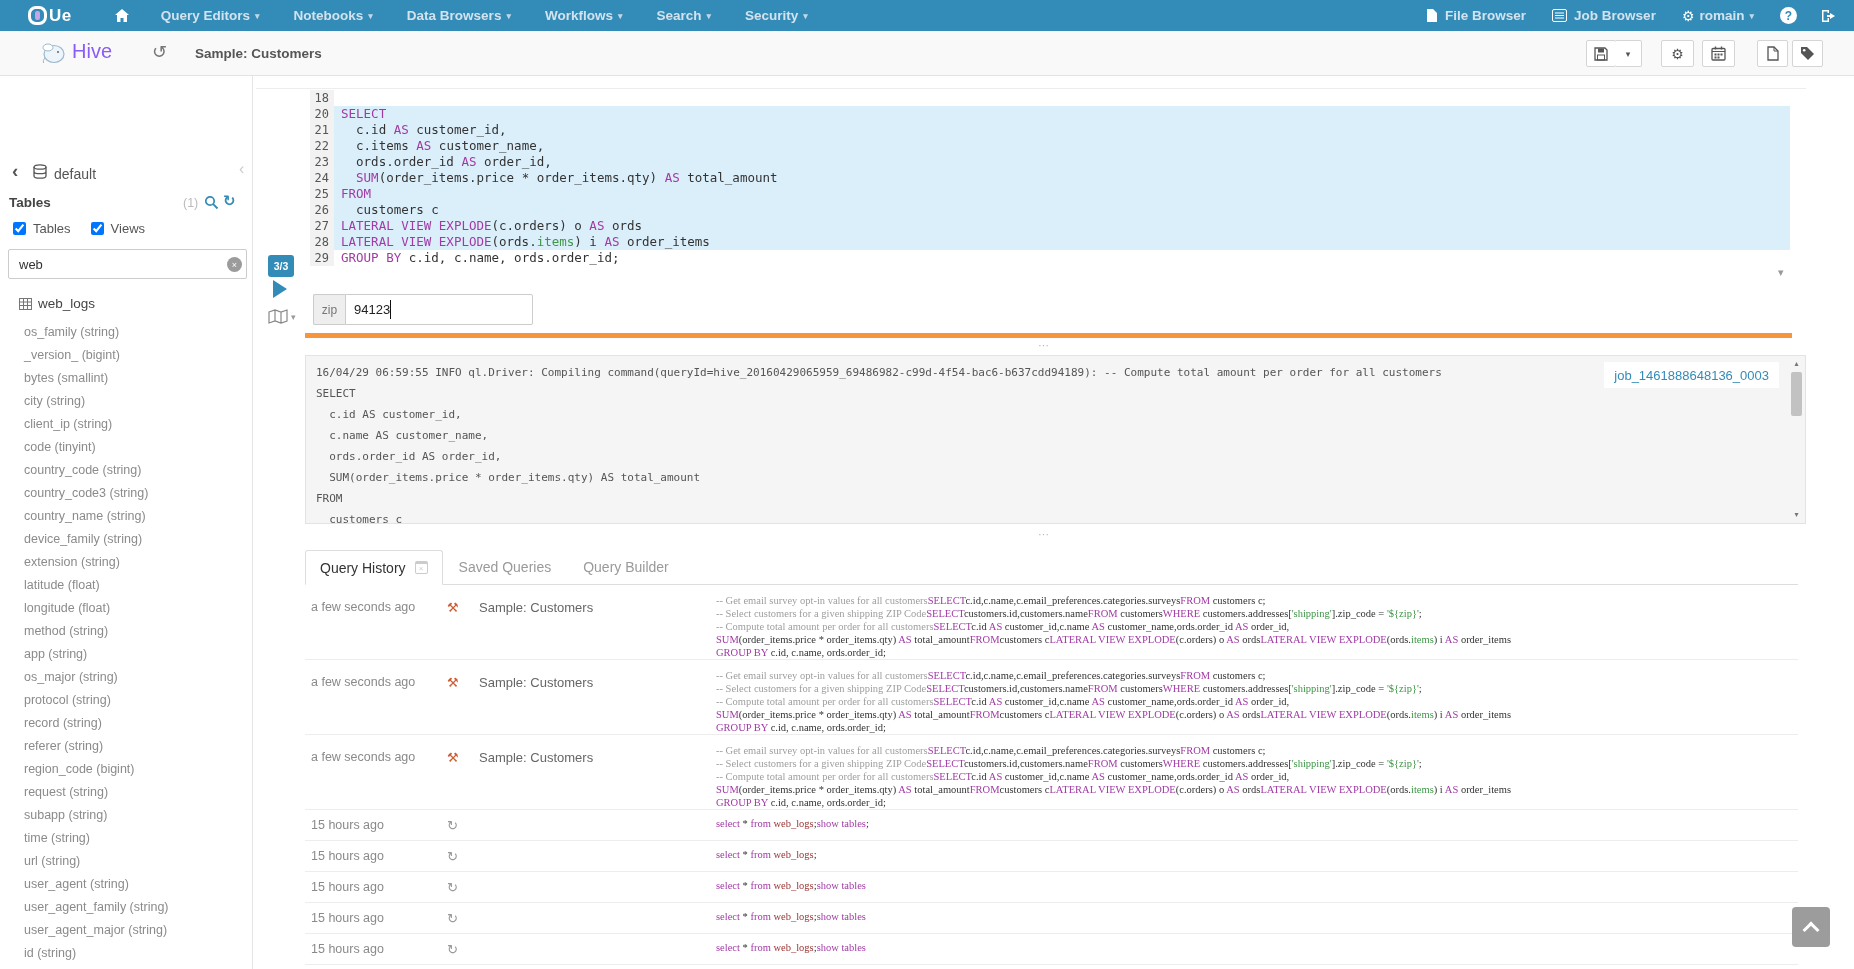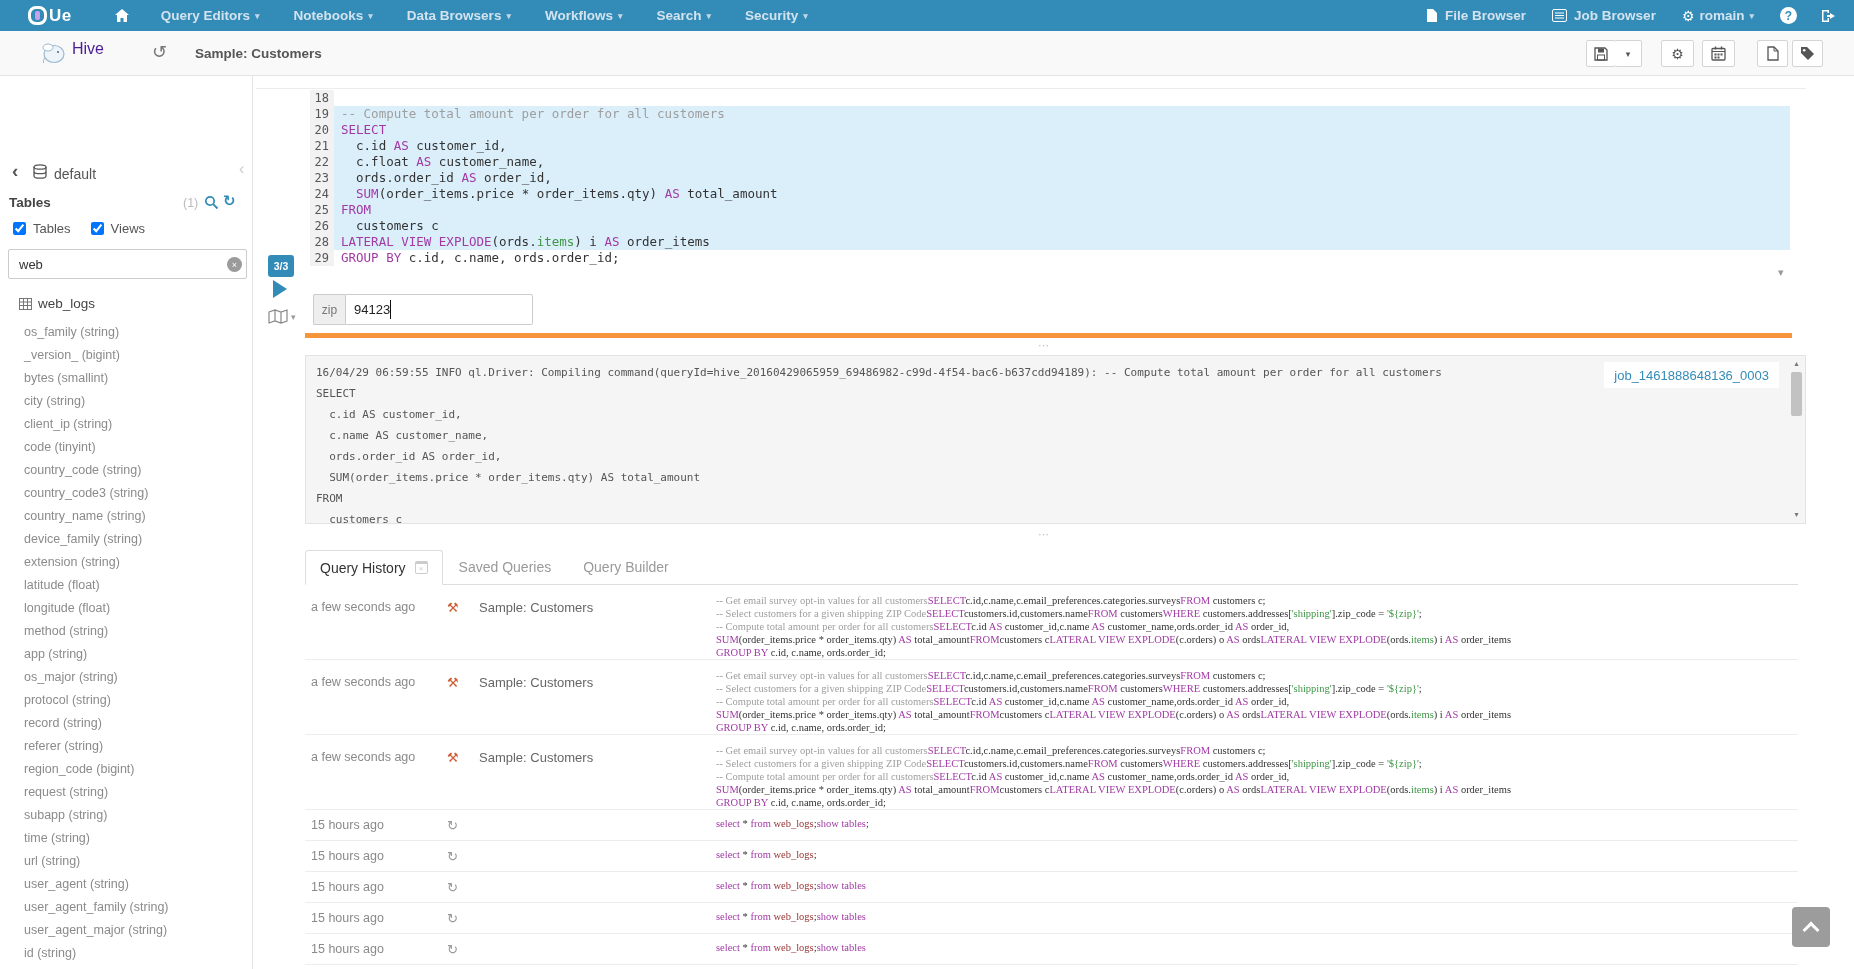--- a/index.html
+++ b/index.html
@@ -30,21 +30,21 @@
   .gear-char { color:#fff; font-size:14px; margin-right:5px; font-family:"DejaVu Sans",sans-serif; }
   .help-circle { width:17px; height:17px; border-radius:50%; background:#fff; color:#338bb8;
     font-weight:bold; font-size:12px; display:flex; align-items:center; justify-content:center;
     margin-left:26px; cursor:pointer; }
   .logout { margin-left:24px; cursor:pointer; display:flex; }
 
   
   #subheader { position:absolute; left:0; top:31px; width:100%; height:45px;
     background:#f9f9f9; border-bottom:1px solid #e3e3e3; }
   .hive-logo { position:absolute; left:40px; top:10px; }
-  .app-name { position:absolute; left:72px; top:9px; font-size:16px; color:#4c1d95; }
+  .app-name { position:absolute; left:72px; top:9px; font-size:20px; color:#8b5cf6; }
   .hist-btn { position:absolute; left:152px; top:10px; font-size:18px; color:#777;
     font-family:"DejaVu Sans",sans-serif; cursor:pointer; }
   .doc-name { position:absolute; left:195px; top:15px; font-size:13.5px; font-weight:bold; color:#555; cursor:pointer; }
   .doc-desc { position:absolute; left:370px; top:15px; font-size:13.5px; color:#999; }
   .hbtn { position:absolute; top:9px; height:27px; background:#fff; border:1px solid #d5d5d5;
     border-radius:2px; display:flex; align-items:center; justify-content:center; cursor:pointer; color:#555; }
   .hbtn .dj { font-family:"DejaVu Sans",sans-serif; font-size:14px; }
 
   
   #sidebar { position:absolute; left:0; top:76px; width:253px; bottom:0;
@@ -342,50 +342,50 @@
       </div>
   </div>
 
   <div id="main-topline"></div>
   <div id="editor-lines">
       <div class="ed-row">
         <span class="ed-gut">18</span>
         <span class="ed-code"></span>
       </div>
       <div class="ed-row">
-        <span class="ed-gut">19</span>
-        <span class="ed-code hl"><span class="sg-cm">-- Compute total amount per order for all customers</span></span>
-      </div>
-      <div class="ed-row">
         <span class="ed-gut">20</span>
         <span class="ed-code hl"><span class="sg-kw">SELECT</span></span>
       </div>
       <div class="ed-row">
         <span class="ed-gut">21</span>
         <span class="ed-code hl"><span class="sg-tx">  c.id </span><span class="sg-kw">AS</span><span class="sg-tx"> customer_id,</span></span>
       </div>
       <div class="ed-row">
         <span class="ed-gut">22</span>
-        <span class="ed-code hl"><span class="sg-tx">  c.float </span><span class="sg-kw">AS</span><span class="sg-tx"> customer_name,</span></span>
+        <span class="ed-code hl"><span class="sg-tx">  c.items </span><span class="sg-kw">AS</span><span class="sg-tx"> customer_name,</span></span>
       </div>
       <div class="ed-row">
         <span class="ed-gut">23</span>
         <span class="ed-code hl"><span class="sg-tx">  ords.order_id </span><span class="sg-kw">AS</span><span class="sg-tx"> order_id,</span></span>
       </div>
       <div class="ed-row">
         <span class="ed-gut">24</span>
         <span class="ed-code hl"><span class="sg-tx">  </span><span class="sg-kw">SUM</span><span class="sg-tx">(order_items.price * order_items.qty) </span><span class="sg-kw">AS</span><span class="sg-tx"> total_amount</span></span>
       </div>
       <div class="ed-row">
         <span class="ed-gut">25</span>
         <span class="ed-code hl"><span class="sg-kw">FROM</span></span>
       </div>
       <div class="ed-row">
         <span class="ed-gut">26</span>
         <span class="ed-code hl"><span class="sg-tx">  customers c</span></span>
+      </div>
+      <div class="ed-row">
+        <span class="ed-gut">27</span>
+        <span class="ed-code hl"><span class="sg-kw">LATERAL VIEW EXPLODE</span><span class="sg-tx">(c.orders) o </span><span class="sg-kw">AS</span><span class="sg-tx"> ords</span></span>
       </div>
       <div class="ed-row">
         <span class="ed-gut">28</span>
         <span class="ed-code hl"><span class="sg-kw">LATERAL VIEW EXPLODE</span><span class="sg-tx">(ords.</span><span class="sg-st">items</span><span class="sg-tx">) i </span><span class="sg-kw">AS</span><span class="sg-tx"> order_items</span></span>
       </div>
       <div class="ed-row">
         <span class="ed-gut">29</span>
         <span class="ed-code"><span class="sg-kw">GROUP BY</span><span class="sg-tx"> c.id, c.name, ords.order_id;</span></span>
       </div>
     </div>

